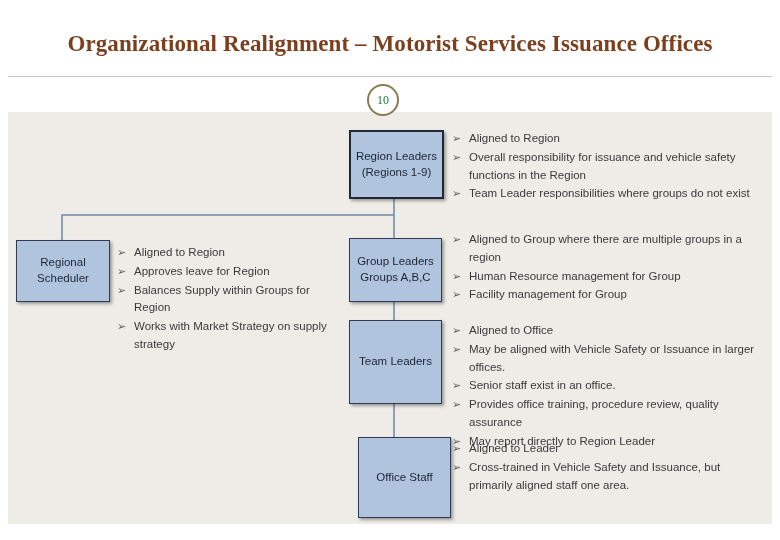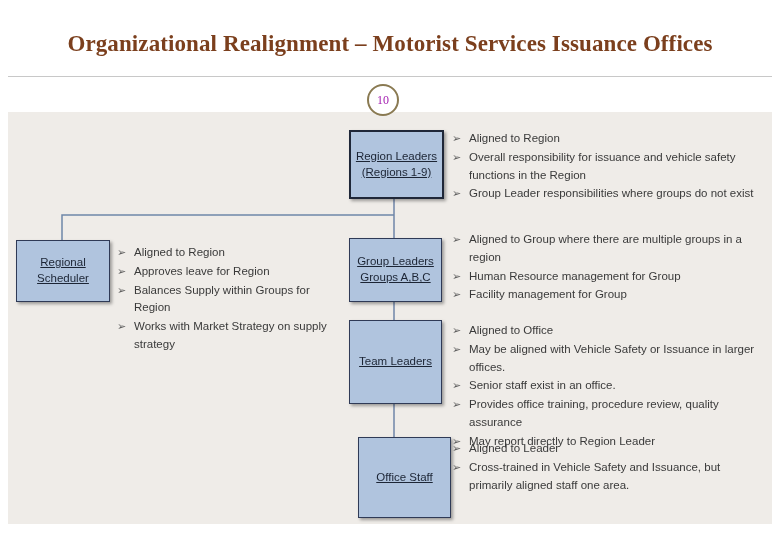--- a/index.html
+++ b/index.html
@@ -36,21 +36,21 @@
   .rule.r2{top:112px;}
   
   .page-circle{
     position:absolute;
     left:367px;top:84px;
     width:28px;height:28px;border-radius:50%;
     border:2px solid #8a7a52;
     background:#ffffff;
     display:flex;align-items:center;justify-content:center;
     font-family:"Liberation Serif", serif;
-    font-size:12px;color:#a21caf;
+    font-size:12px;color:#15803d;
     z-index:5;
   }
   
   .body-panel{
     position:absolute;
     left:8px;top:112px;width:764px;height:412px;
     background:#efece8;
   }
   
   .lines{
@@ -63,21 +63,21 @@
     background:#b0c4de;
     border:1px solid #2f3a56;
     box-shadow:2px 2px 3px rgba(0,0,0,0.35);
     display:flex;align-items:center;justify-content:center;
     text-align:center;
     color:#1c2535;
     font-size:11.5px;
     line-height:1.35;
     z-index:3;
   }
-  .node .ln{display:block;text-decoration:underline;}
+  .node .ln{display:block;}
   .node.thick{border:2px solid #1f2738;}
   
   .bullets{
     position:absolute;
     z-index:3;
     color:#3a3a3a;
     font-size:11.5px;
     line-height:1.55;
   }
   .bullet-row{
@@ -155,21 +155,21 @@
     <div class="bullet-row">
       <span class="bullet-mark">➢</span>
       <span class="bullet-text">Aligned to Region</span>
     </div>
     <div class="bullet-row">
       <span class="bullet-mark">➢</span>
       <span class="bullet-text">Overall responsibility for issuance and vehicle safety functions in the Region</span>
     </div>
     <div class="bullet-row">
       <span class="bullet-mark">➢</span>
-      <span class="bullet-text">Group Leader responsibilities where groups do not exist</span>
+      <span class="bullet-text">Team Leader responsibilities where groups do not exist</span>
     </div>
   </div>
 
   <div class="bullets" style="left:117px;top:244px;width:228px;">
     <div class="bullet-row">
       <span class="bullet-mark">➢</span>
       <span class="bullet-text">Aligned to Region</span>
     </div>
     <div class="bullet-row">
       <span class="bullet-mark">➢</span>

